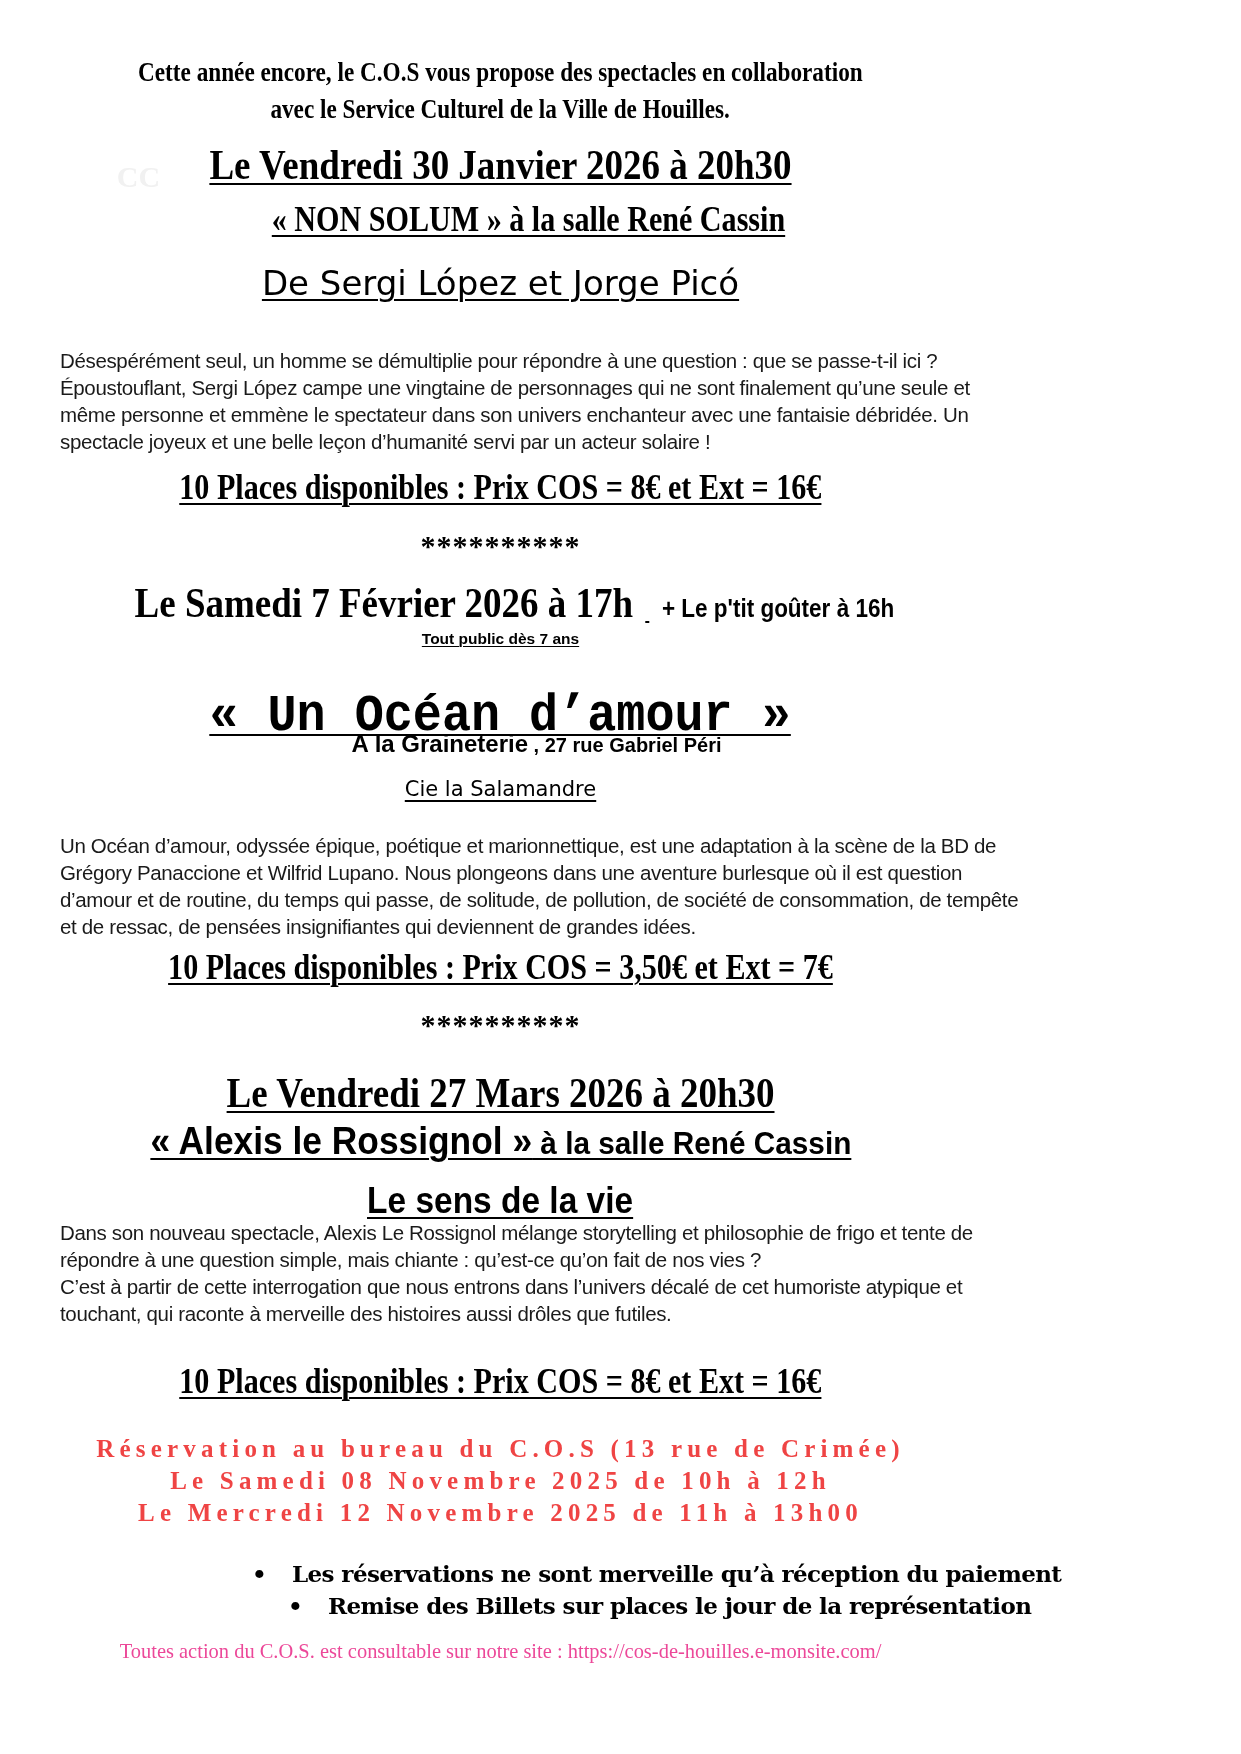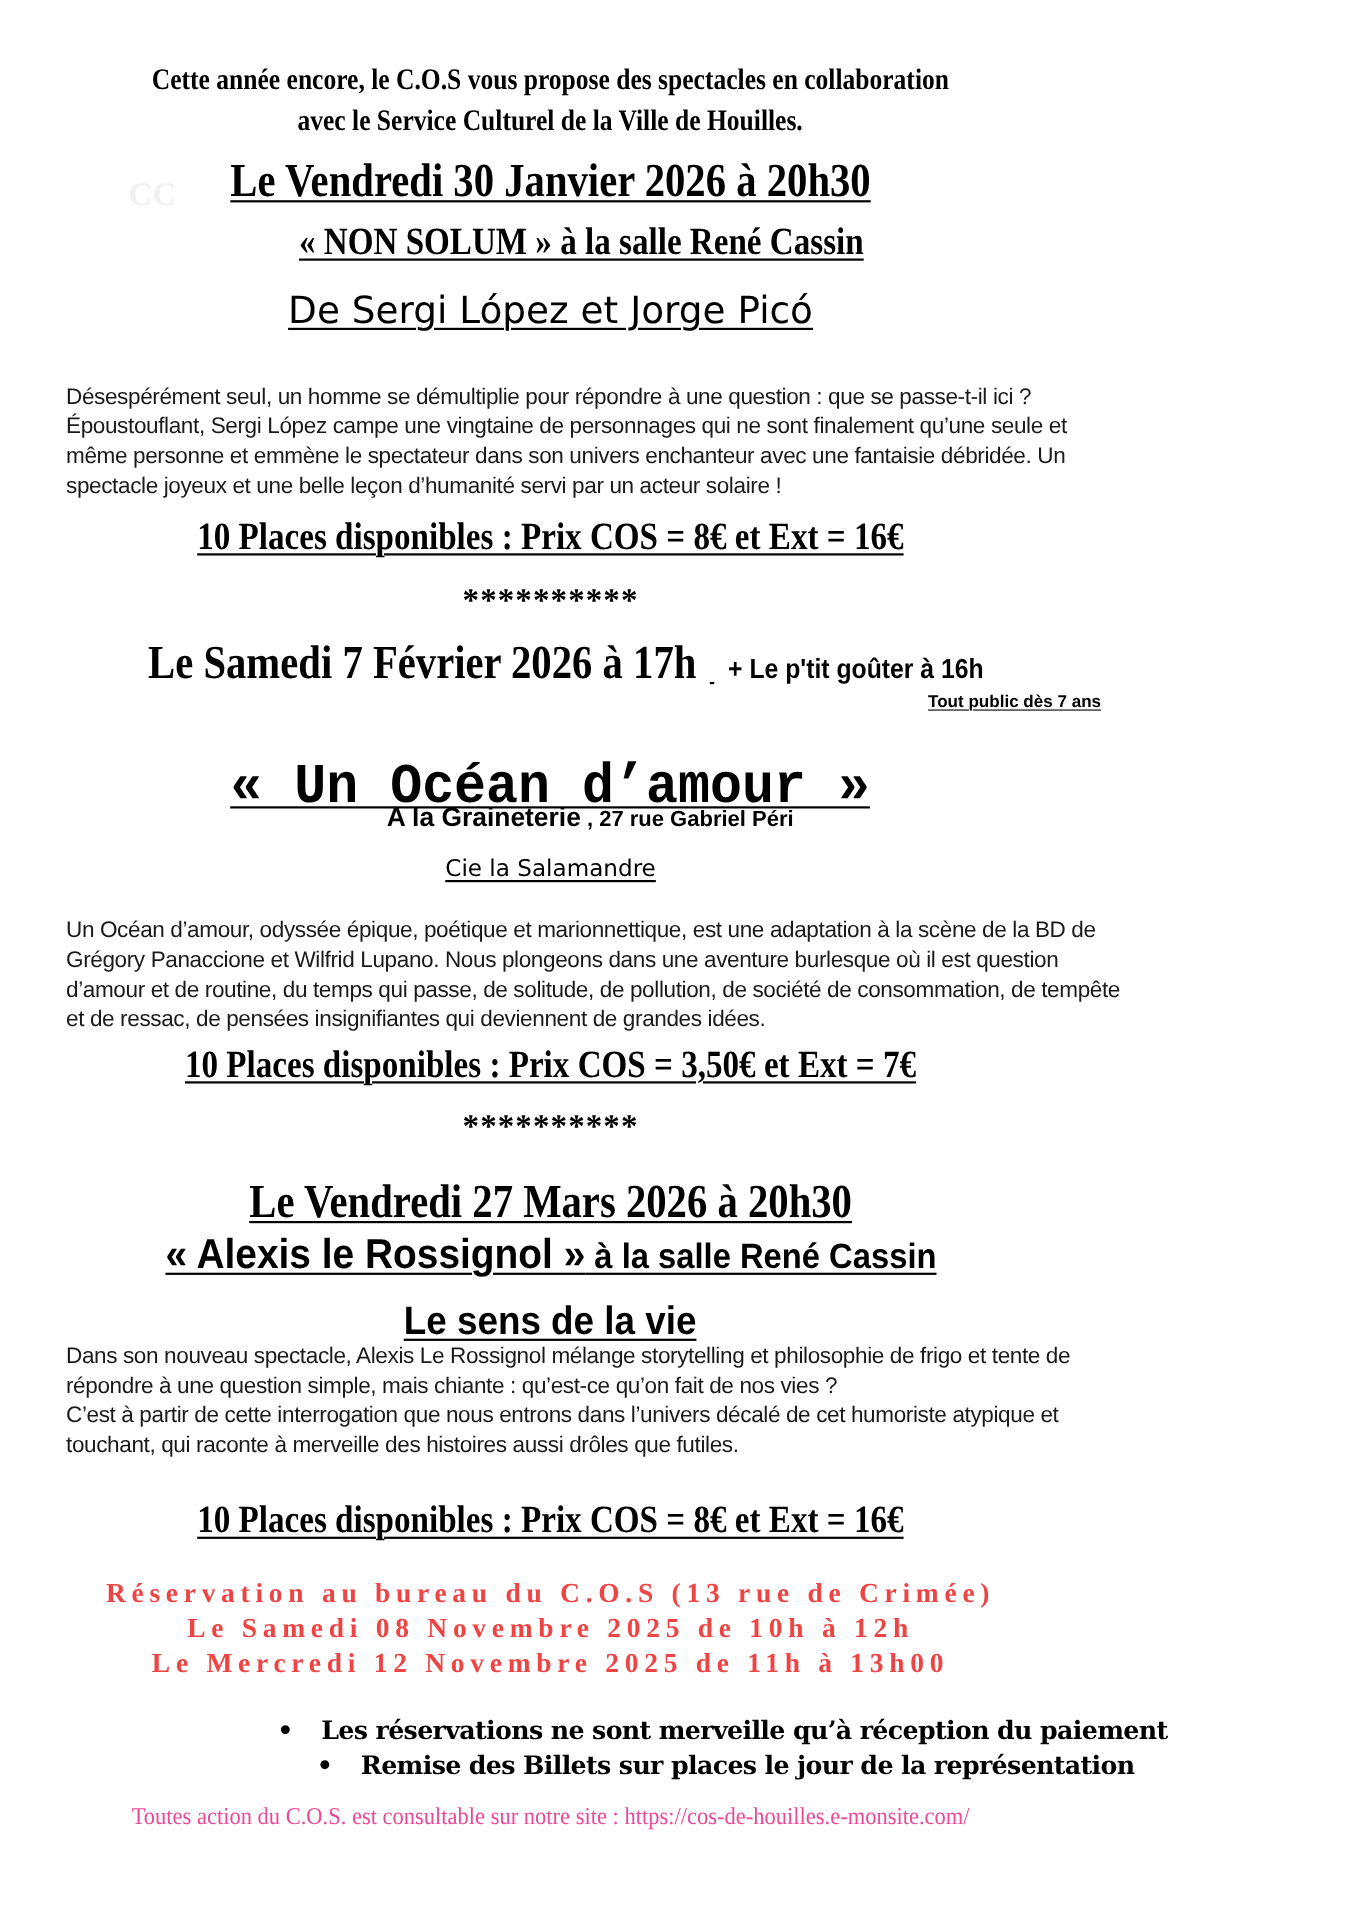--- a/index.html
+++ b/index.html
@@ -58,21 +58,21 @@
     <span class="narrow u">10 Places disponibles : Prix COS = 8€  et  Ext = 16€</span>
   </div>
   <div class="line serif b stars" style="top:529px;">**********</div>
 
   <div class="line b" style="top:578px;">
     <span class="u" style="display:inline-block;">
       <span class="serif narrow h-date" style="margin-right:-28px;">Le Samedi 7 Février 2026 à 17h</span>
       <span class="sans" style="font-size:25px; display:inline-block; transform:scaleX(0.9);">+ Le p'tit goûter à 16h</span>
     </span>
   </div>
-  <div class="line sans b" style="top:630px; font-size:15.5px;text-align:right;">
+  <div class="line sans b" style="top:630px; font-size:15.5px;">
     <span class="u" style="text-decoration-thickness:1px; text-underline-offset:2px;">Tout public dès 7 ans</span>
   </div>
   <div class="line sans b" style="top:688px; font-size:51px;font-family:Liberation Mono, monospace;">
     <span class="u" style="display:inline-block; transform:scaleX(0.95);">« Un Océan d’amour »</span>
   </div>
   <div class="line sans b teal" style="top:730px;">
     <span style="font-size:24px;">A la Graineterie</span><span style="font-size:20px;"> , 27 rue Gabriel Péri</span>
   </div>
   <div class="line dsans" style="top:777px; font-size:21px;">
     <span class="u" style="text-decoration-thickness:1.5px;">Cie la Salamandre</span>

